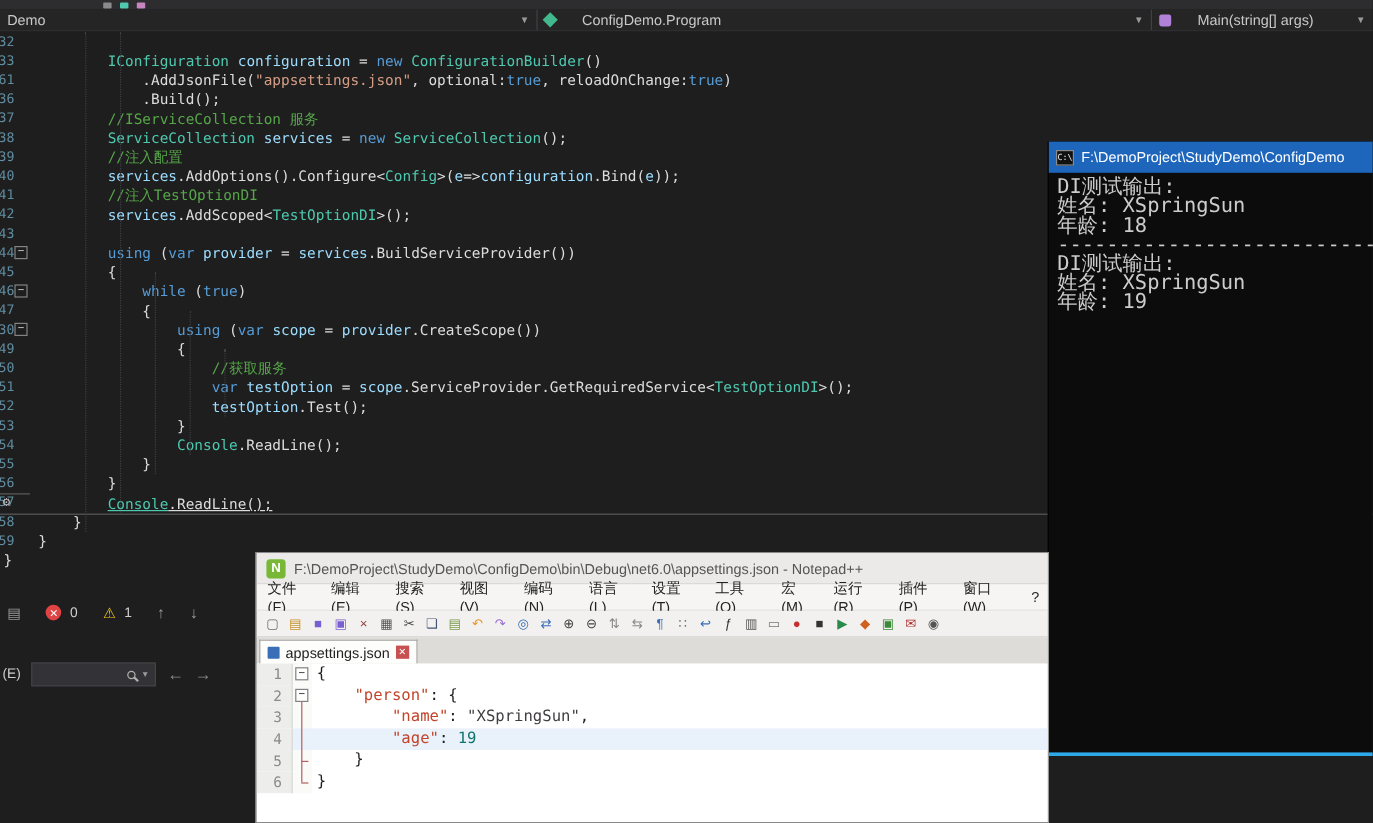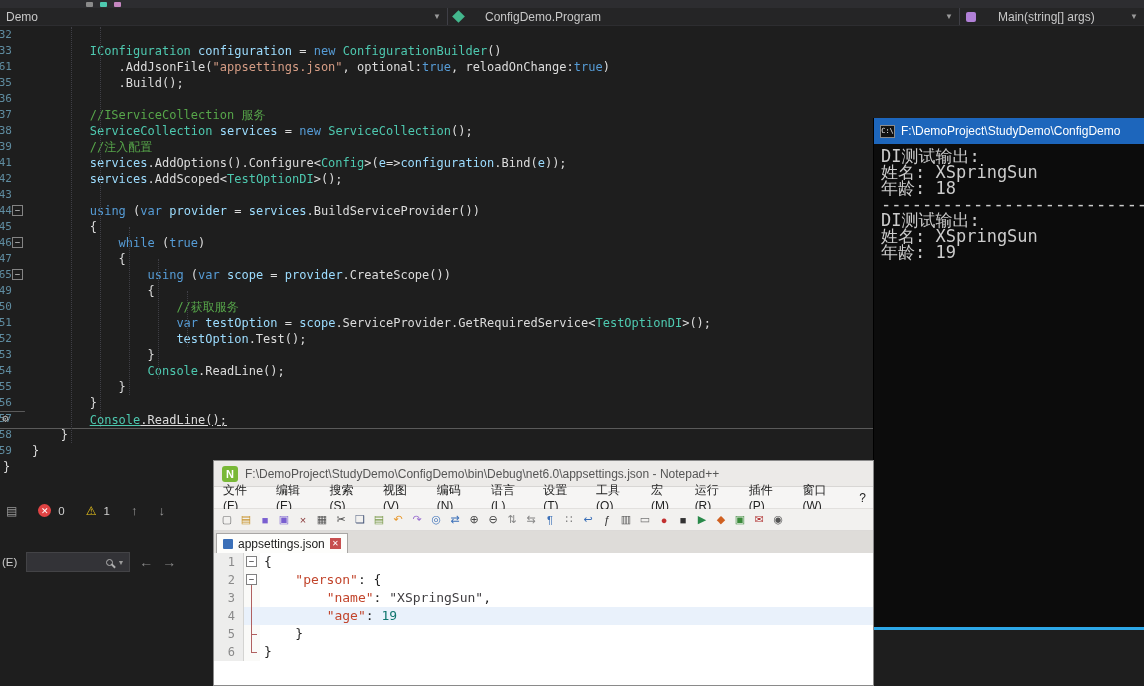--- a/index.html
+++ b/index.html
@@ -129,33 +129,33 @@
     <span>Main(string[] args)</span>
     <span class="chev">▼</span>
   </div>
 </div>
 
 <div class="vs-editor" id="vs-editor">
   <div id="vs-lines">
       <div class="vrow"><span class="vnum">32</span><span class="vgut"></span><span class="vcode"><span class="tk-p">            </span><span class="tk-t">IConfiguration</span><span class="tk-p"> </span><span class="tk-v">configuration</span><span class="tk-p"> = </span><span class="tk-k">new</span><span class="tk-p"> </span><span class="tk-t">ConfigurationBuilder</span><span class="tk-p">()</span></span></div>
       <div class="vrow"><span class="vnum">33</span><span class="vgut"></span><span class="vcode"><span class="tk-p">                .AddJsonFile(</span><span class="tk-s">"appsettings.json"</span><span class="tk-p">, optional:</span><span class="tk-k">true</span><span class="tk-p">, reloadOnChange:</span><span class="tk-k">true</span><span class="tk-p">)</span></span></div>
       <div class="vrow"><span class="vnum">61</span><span class="vgut"></span><span class="vcode"><span class="tk-p">                .Build();</span></span></div>
-      <div class="vrow"><span class="vnum">35</span><span class="vgut"></span><span class="vcode"></span></div>
       <div class="vrow"><span class="vnum">36</span><span class="vgut"></span><span class="vcode"><span class="tk-c">            //IServiceCollection 服务</span></span></div>
       <div class="vrow"><span class="vnum">37</span><span class="vgut"></span><span class="vcode"><span class="tk-p">            </span><span class="tk-t">ServiceCollection</span><span class="tk-p"> </span><span class="tk-v">services</span><span class="tk-p"> = </span><span class="tk-k">new</span><span class="tk-p"> </span><span class="tk-t">ServiceCollection</span><span class="tk-p">();</span></span></div>
       <div class="vrow"><span class="vnum">38</span><span class="vgut"></span><span class="vcode"><span class="tk-c">            //注入配置</span></span></div>
       <div class="vrow"><span class="vnum">39</span><span class="vgut"></span><span class="vcode"><span class="tk-p">            </span><span class="tk-v">services</span><span class="tk-p">.AddOptions().Configure&lt;</span><span class="tk-t">Config</span><span class="tk-p">&gt;(</span><span class="tk-v">e</span><span class="tk-p">=&gt;</span><span class="tk-v">configuration</span><span class="tk-p">.Bind(</span><span class="tk-v">e</span><span class="tk-p">));</span></span></div>
+      <div class="vrow"><span class="vnum">40</span><span class="vgut"></span><span class="vcode"><span class="tk-c">            //注入TestOptionDI</span></span></div>
       <div class="vrow"><span class="vnum">41</span><span class="vgut"></span><span class="vcode"><span class="tk-p">            </span><span class="tk-v">services</span><span class="tk-p">.AddScoped&lt;</span><span class="tk-t">TestOptionDI</span><span class="tk-p">&gt;();</span></span></div>
       <div class="vrow"><span class="vnum">42</span><span class="vgut"></span><span class="vcode"></span></div>
       <div class="vrow"><span class="vnum">43</span><span class="vgut"><span class="vfold">−</span></span><span class="vcode"><span class="tk-p">            </span><span class="tk-k">using</span><span class="tk-p"> (</span><span class="tk-k">var</span><span class="tk-p"> </span><span class="tk-v">provider</span><span class="tk-p"> = </span><span class="tk-v">services</span><span class="tk-p">.BuildServiceProvider())</span></span></div>
       <div class="vrow"><span class="vnum">44</span><span class="vgut"></span><span class="vcode"><span class="tk-p">            {</span></span></div>
       <div class="vrow"><span class="vnum">45</span><span class="vgut"><span class="vfold">−</span></span><span class="vcode"><span class="tk-p">                </span><span class="tk-k">while</span><span class="tk-p"> (</span><span class="tk-k">true</span><span class="tk-p">)</span></span></div>
       <div class="vrow"><span class="vnum">46</span><span class="vgut"></span><span class="vcode"><span class="tk-p">                {</span></span></div>
       <div class="vrow"><span class="vnum">47</span><span class="vgut"><span class="vfold">−</span></span><span class="vcode"><span class="tk-p">                    </span><span class="tk-k">using</span><span class="tk-p"> (</span><span class="tk-k">var</span><span class="tk-p"> </span><span class="tk-v">scope</span><span class="tk-p"> = </span><span class="tk-v">provider</span><span class="tk-p">.CreateScope())</span></span></div>
-      <div class="vrow"><span class="vnum">65</span><span class="vgut"></span><span class="vcode"><span class="tk-p">                    {</span></span></div>
+      <div class="vrow"><span class="vnum">30</span><span class="vgut"></span><span class="vcode"><span class="tk-p">                    {</span></span></div>
       <div class="vrow"><span class="vnum">49</span><span class="vgut"></span><span class="vcode"><span class="tk-c">                        //获取服务</span></span></div>
       <div class="vrow"><span class="vnum">50</span><span class="vgut"></span><span class="vcode"><span class="tk-p">                        </span><span class="tk-k">var</span><span class="tk-p"> </span><span class="tk-v">testOption</span><span class="tk-p"> = </span><span class="tk-v">scope</span><span class="tk-p">.ServiceProvider.GetRequiredService&lt;</span><span class="tk-t">TestOptionDI</span><span class="tk-p">&gt;();</span></span></div>
       <div class="vrow"><span class="vnum">51</span><span class="vgut"></span><span class="vcode"><span class="tk-p">                        </span><span class="tk-v">testOption</span><span class="tk-p">.Test();</span></span></div>
       <div class="vrow"><span class="vnum">52</span><span class="vgut"></span><span class="vcode"><span class="tk-p">                    }</span></span></div>
       <div class="vrow"><span class="vnum">53</span><span class="vgut"></span><span class="vcode"><span class="tk-p">                    </span><span class="tk-t">Console</span><span class="tk-p">.ReadLine();</span></span></div>
       <div class="vrow"><span class="vnum">54</span><span class="vgut"></span><span class="vcode"><span class="tk-p">                }</span></span></div>
       <div class="vrow"><span class="vnum">55</span><span class="vgut"></span><span class="vcode"><span class="tk-p">            }</span></span></div>
       <div class="vrow vrule"><span class="vnum">56</span><span class="vgut"><span class="vquick">⚙</span></span><span class="vcode"><span class="tk-p">            </span><span class="tk-tu">Console</span><span class="tk-pu">.ReadLine();</span></span></div>
       <div class="vrow"><span class="vnum">57</span><span class="vgut"></span><span class="vcode"><span class="tk-p">        }</span></span></div>
       <div class="vrow"><span class="vnum">58</span><span class="vgut"></span><span class="vcode"><span class="tk-p">    }</span></span></div>

